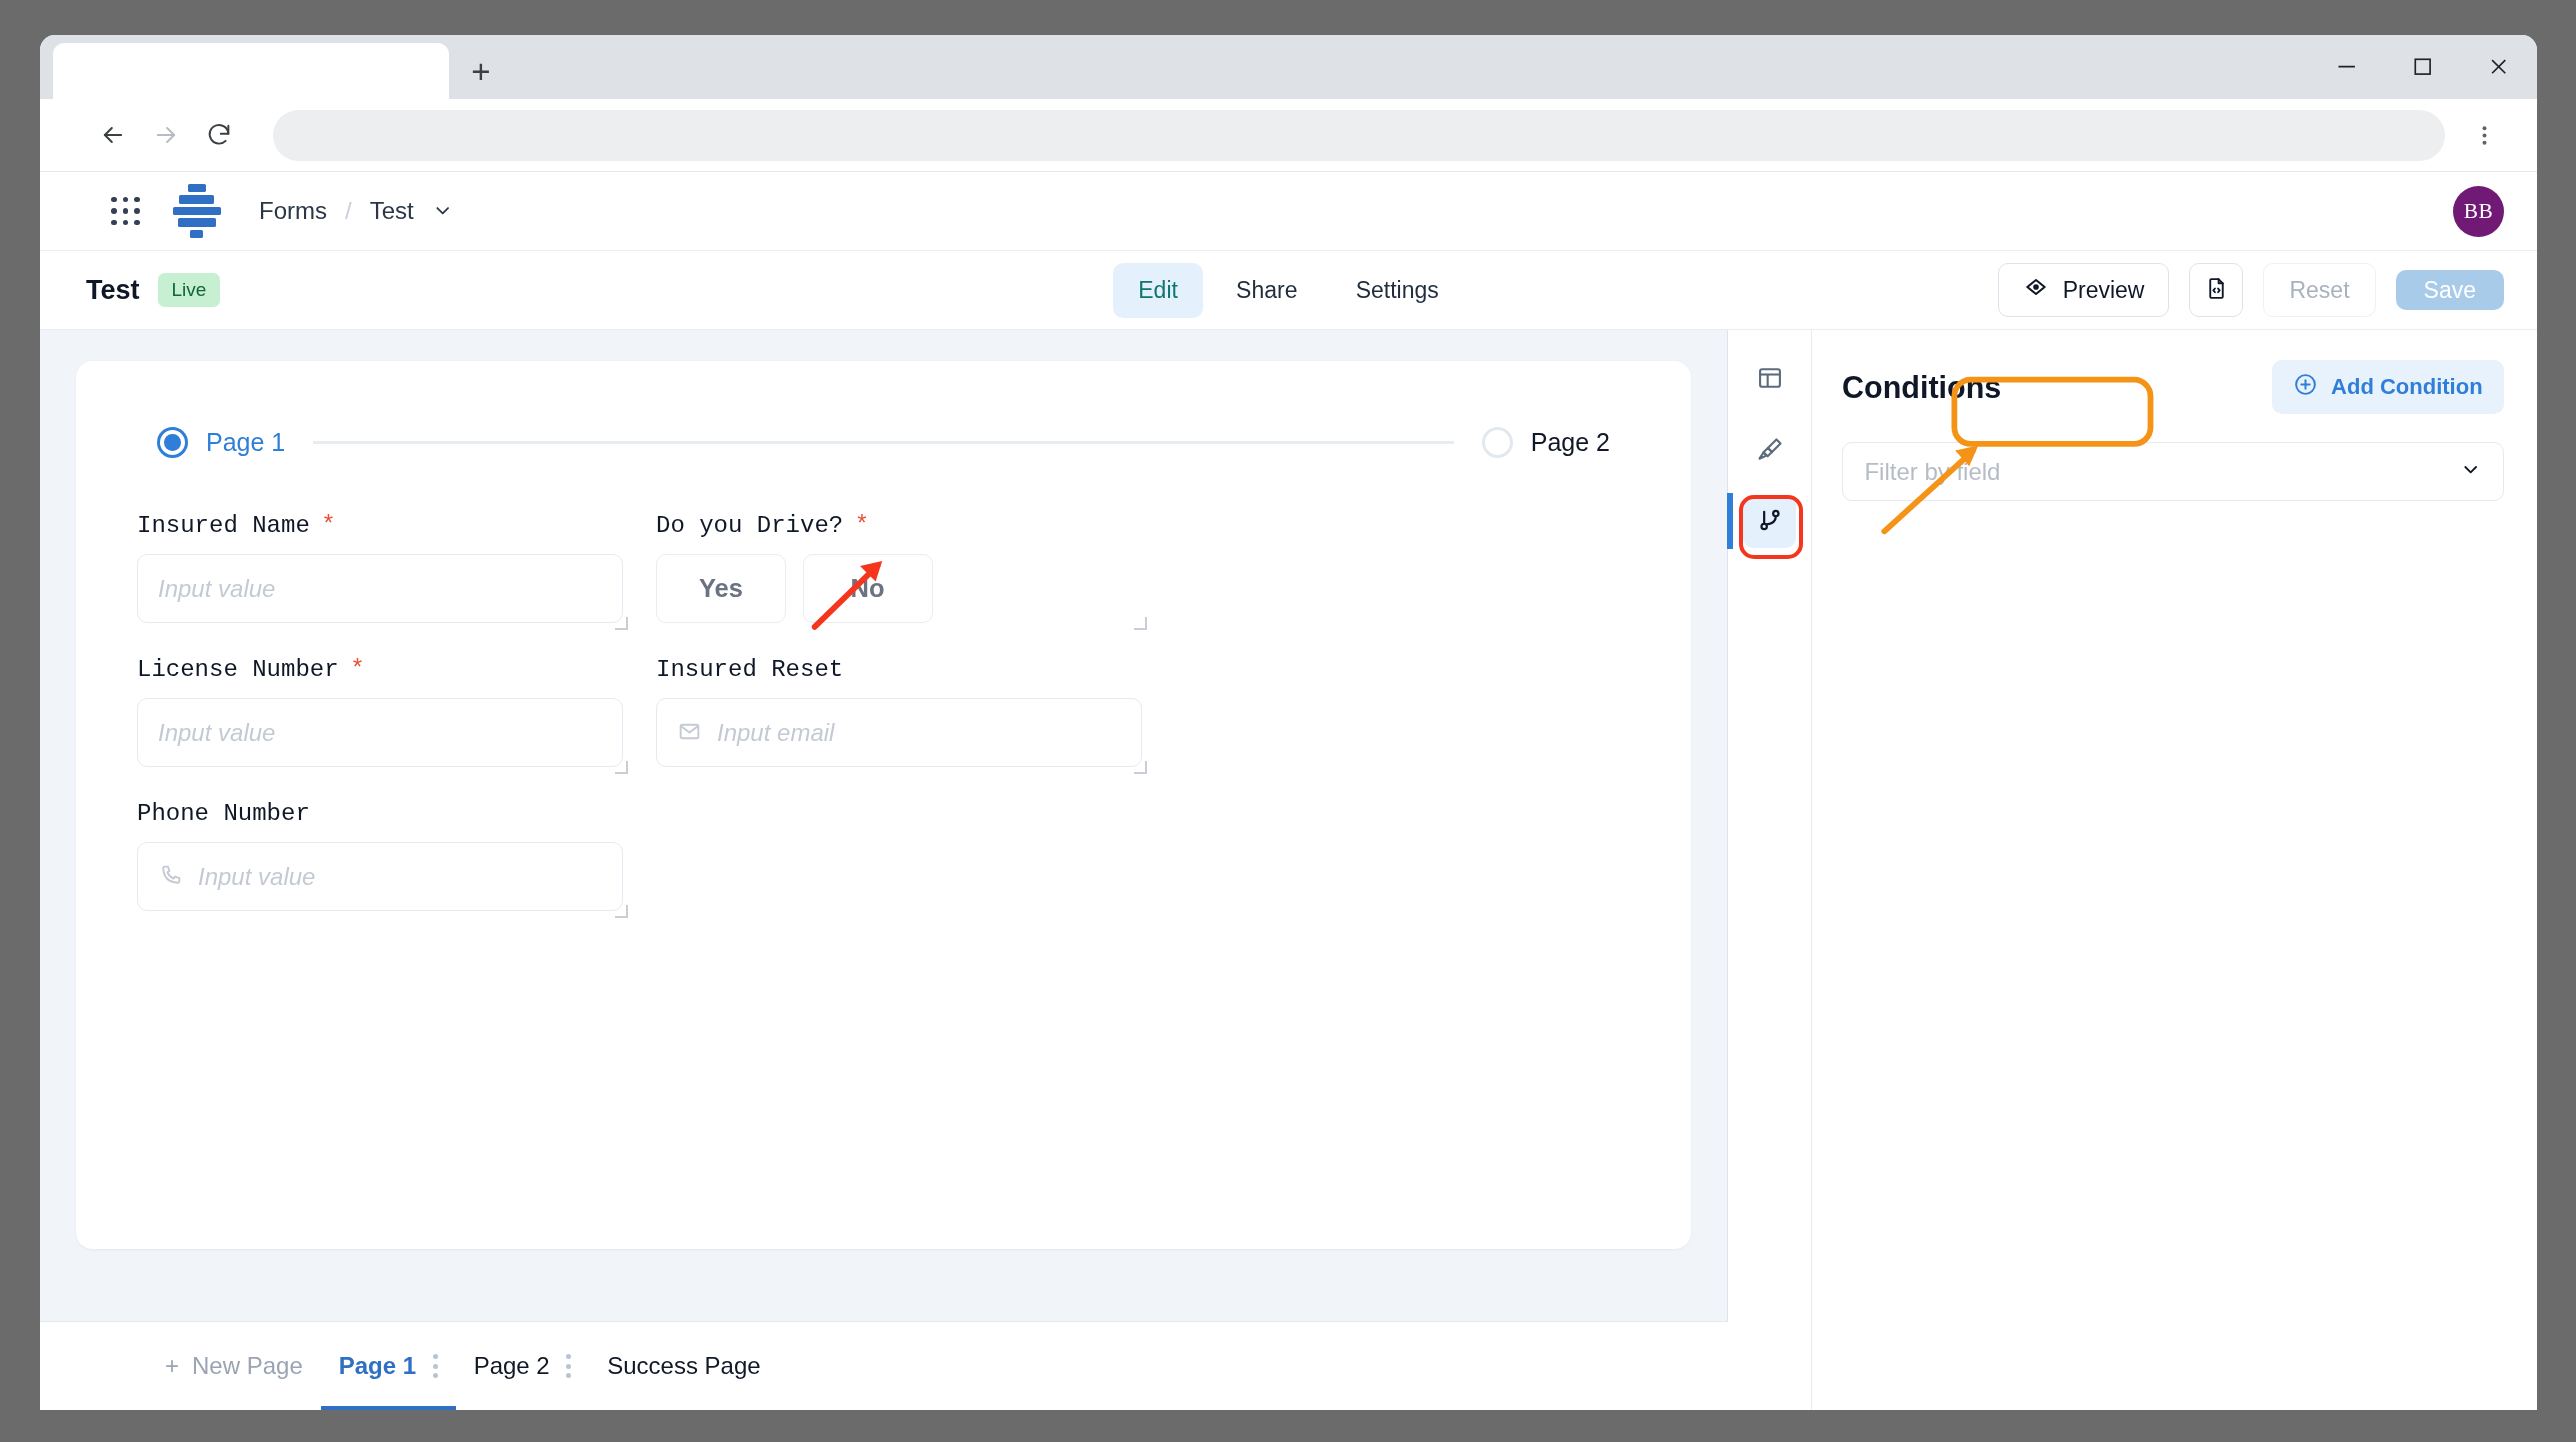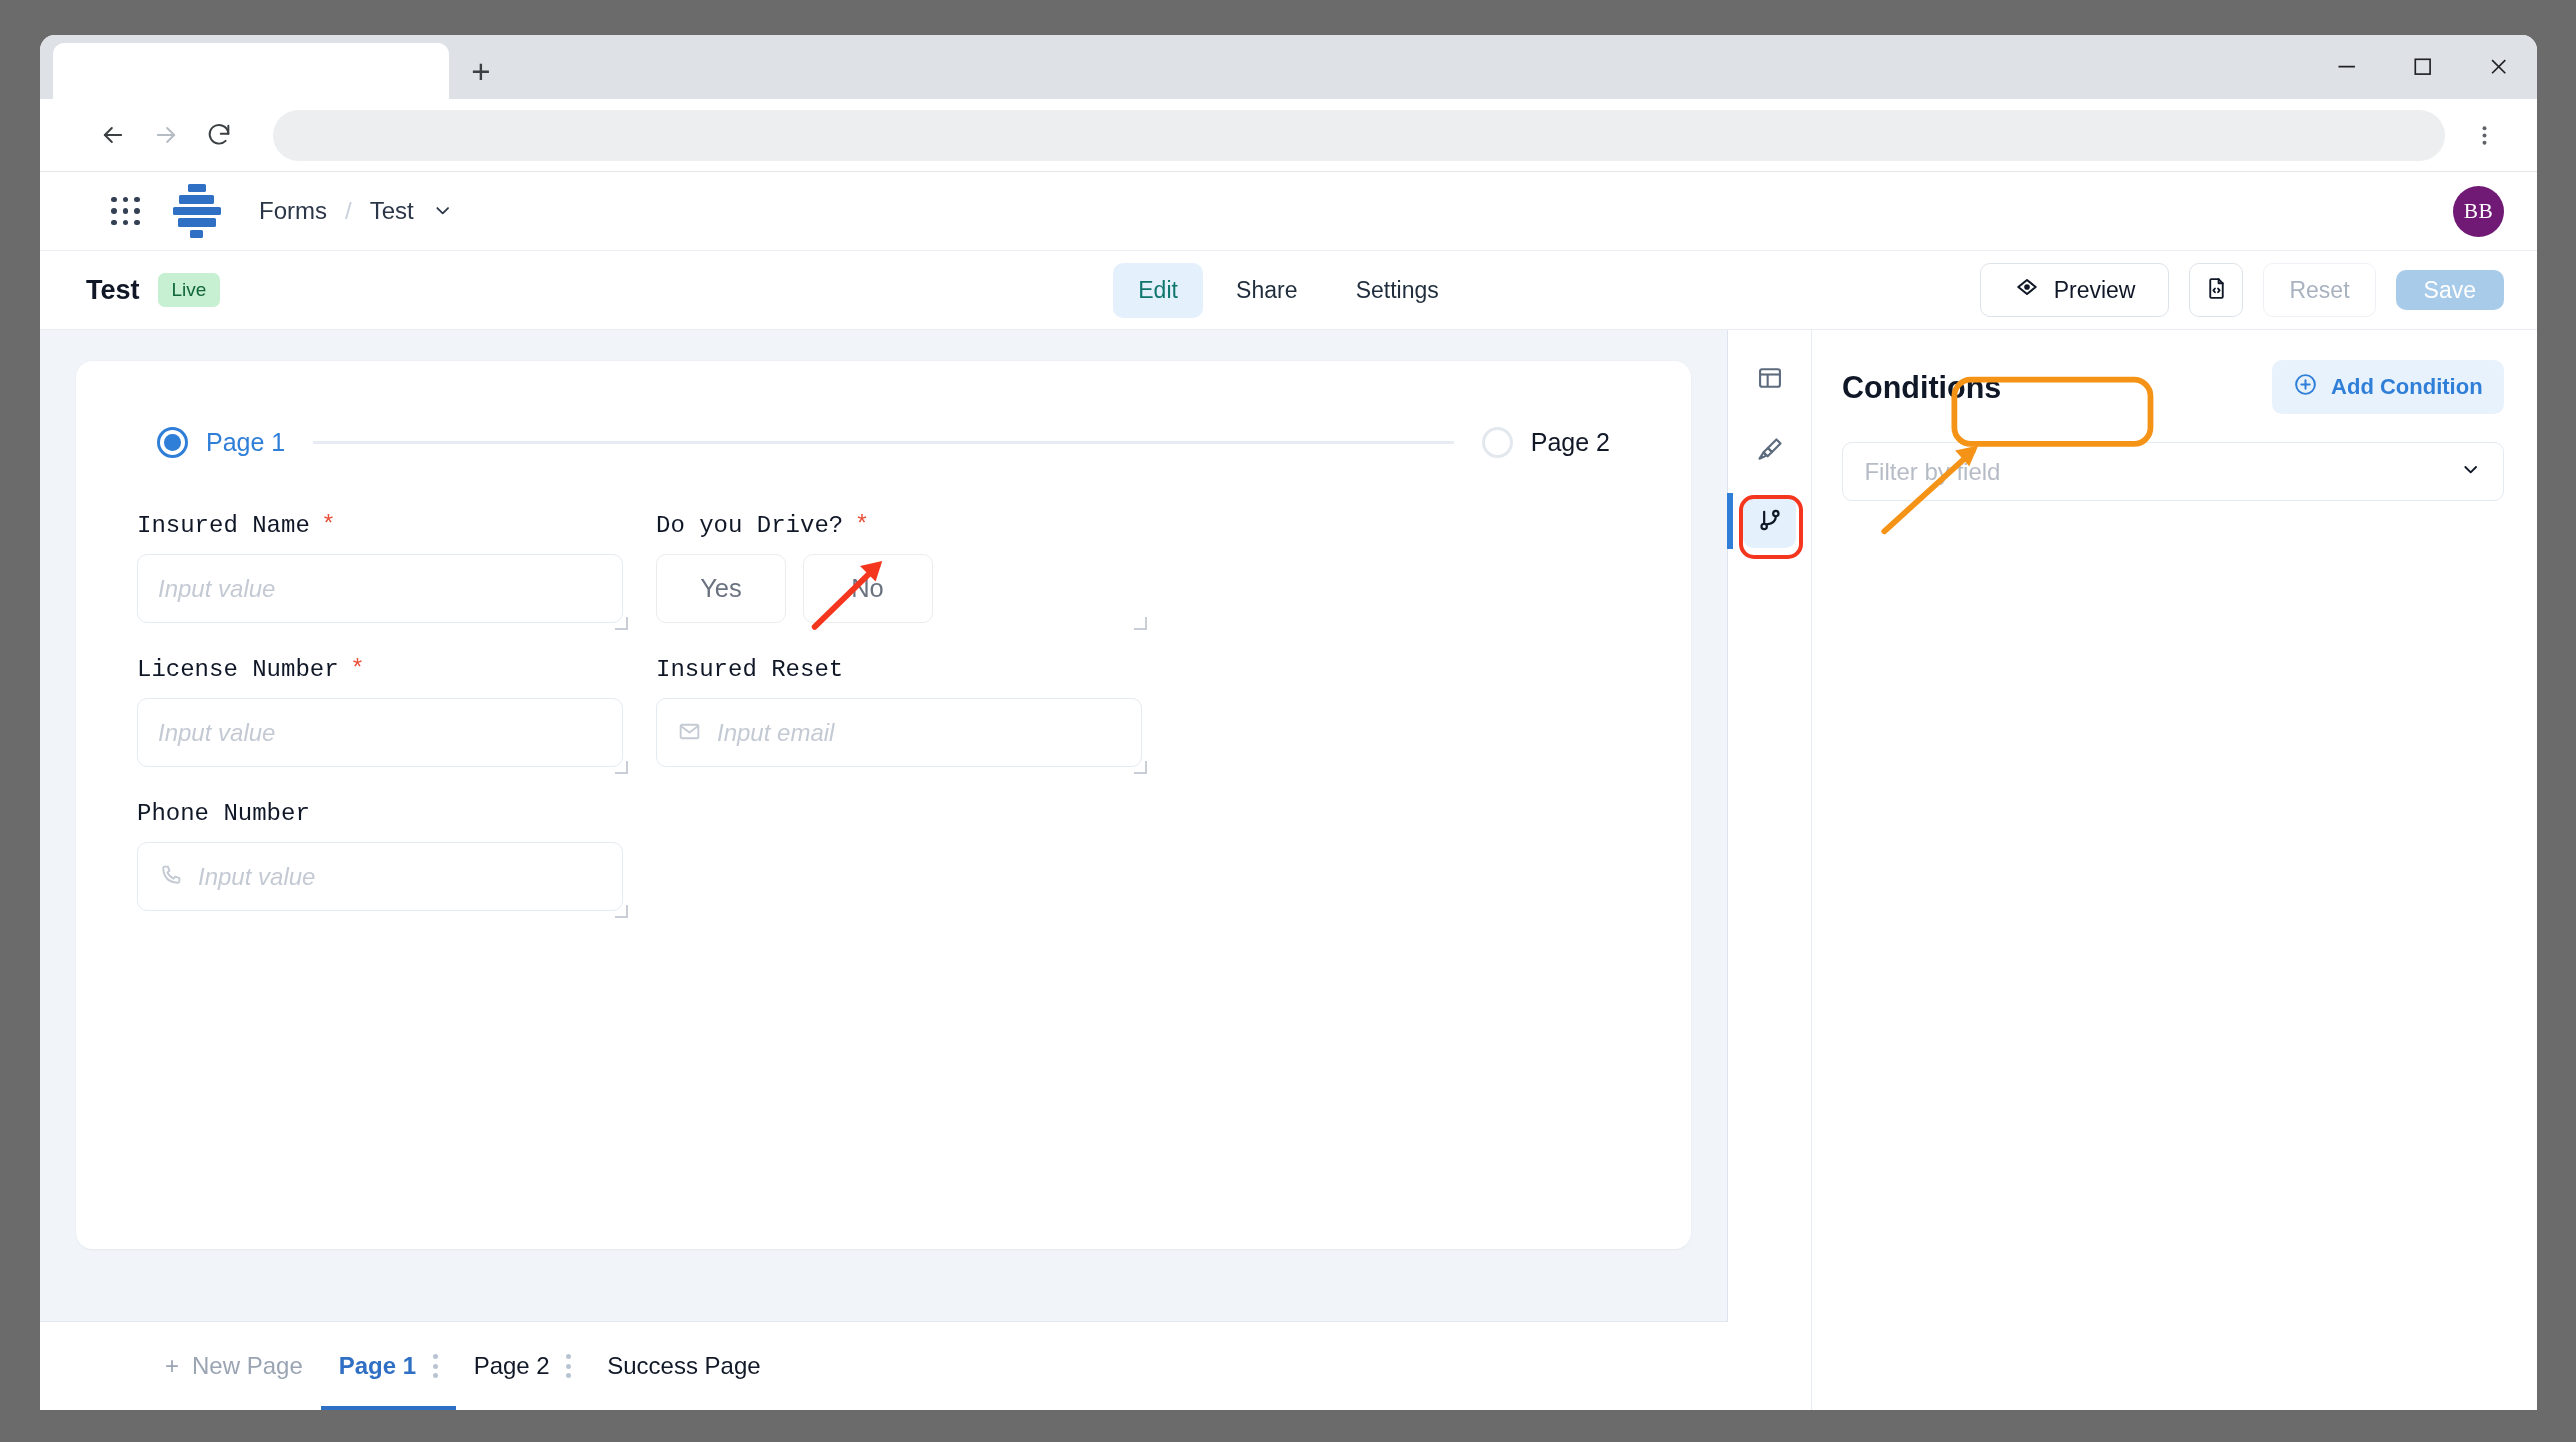--- a/index.html
+++ b/index.html
@@ -113,21 +113,21 @@
   .seg > * { pointer-events: auto; }
   .segbtn {
     font-size: 23px; color: #1f2d3d;
     padding: 14px 25px; border-radius: 10px;
   }
   .segbtn.active { background: #e4f1fd; color: #0f766e; }
   .right-actions { margin-left: auto; display:flex; align-items:center; gap: 20px; }
   .btn-outline {
     display:flex; align-items:center; gap:14px;
     border: 1.6px solid #dde3ea; border-radius: 10px;
-    background: #fff; height: 54px; padding: 0 33px;
+    background: #fff; height: 54px; padding: 0 24px;
     font-size: 23px; color: #101828;
   }
   .btn-icononly {
     width: 54px; height: 54px; border: 1.6px solid #dde3ea;
     border-radius: 10px; background:#fff;
     display:flex; align-items:center; justify-content:center;
   }
   .btn-ghost-disabled {
     border: 1.6px solid #eef1f5; border-radius: 10px; background:#fff;
     height: 54px; padding: 0 25px; font-size: 23px; color: #a9b2bf;
@@ -177,21 +177,21 @@
   .ph { font-size: 24px; color: #c4cad3; font-style: italic; }
   .resize-handle {
     position: absolute; right: 28px; bottom: -6.6px;
     width: 13px; height: 13px;
     border-right: 2.5px solid #c9ced6; border-bottom: 2.5px solid #c9ced6;
   }
   .yesno { display: flex; gap: 16.5px; }
   .ynbtn {
     width: 130px; height: 69px; border: 1.6px solid #eaecef; border-radius: 10px;
     display:flex; align-items:center; justify-content:center;
-    font-size: 25.5px; color: #6b7280; background: #fff;
+    font-size: 25.5px; color: #6b7280; background: #fff; font-weight: bold;
   }
   .continue-wrap { display: flex; justify-content: center; margin-top: 38px; }
   .continue {
     background: #3182ce; color:#fff; border:none; border-radius: 10px;
     font-size: 25.5px; font-weight: 700; padding: 20px 44px;
   }
 
   
   .pagebar {
     height: 89px; background: #fff;

